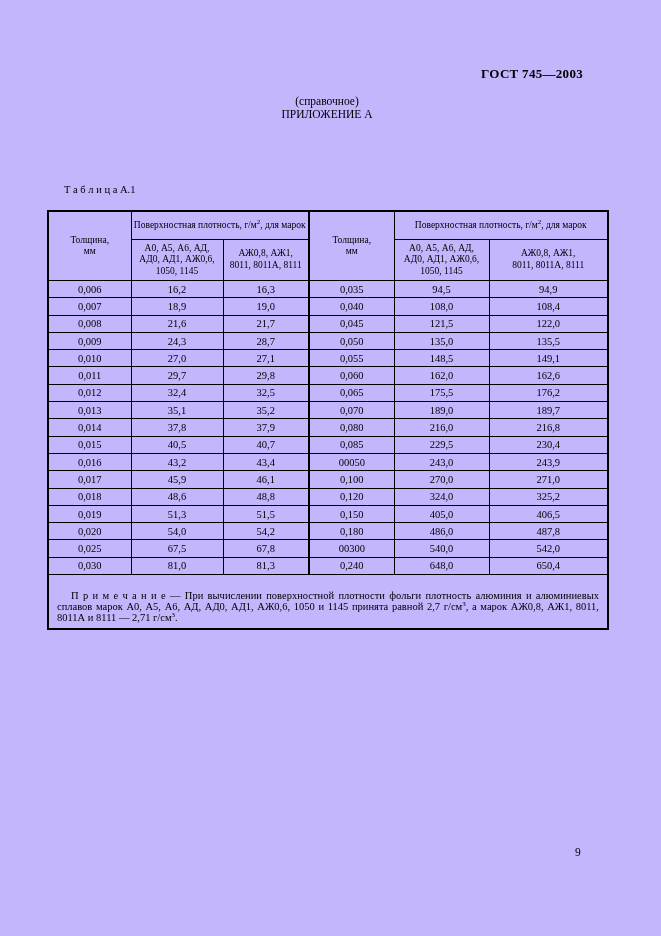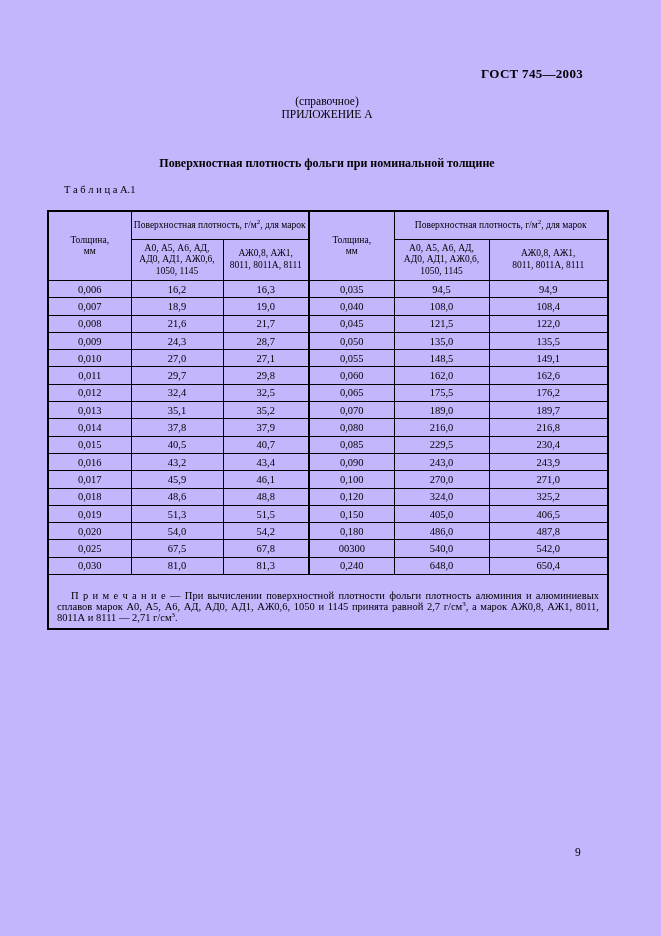--- a/index.html
+++ b/index.html
@@ -107,21 +107,20 @@
 
 <div class="page">
 
   <div class="doc-ref">ГОСТ 745—2003</div>
 
   <div class="appendix">
     <div>(справочное)</div>
     <div>ПРИЛОЖЕНИЕ А</div>
   </div>
 
-  <div class="section-title">Поверхностная плотность фольги при номинальной толщине</div>
 
   <div class="table-label">Т а б л и ц а А.1</div>
 
   <table class="density-table">
     <colgroup>
       <col style="width:83px">
       <col style="width:92px">
       <col style="width:86px">
       <col style="width:85px">
       <col style="width:95px">
@@ -227,21 +226,21 @@
           <td>40,5</td>
           <td>40,7</td>
           <td class="mid">0,085</td>
           <td>229,5</td>
           <td>230,4</td>
         </tr>
         <tr>
           <td>0,016</td>
           <td>43,2</td>
           <td>43,4</td>
-          <td class="mid">0,090</td>
+          <td class="mid">00050</td>
           <td>243,0</td>
           <td>243,9</td>
         </tr>
         <tr>
           <td>0,017</td>
           <td>45,9</td>
           <td>46,1</td>
           <td class="mid">0,100</td>
           <td>270,0</td>
           <td>271,0</td>

